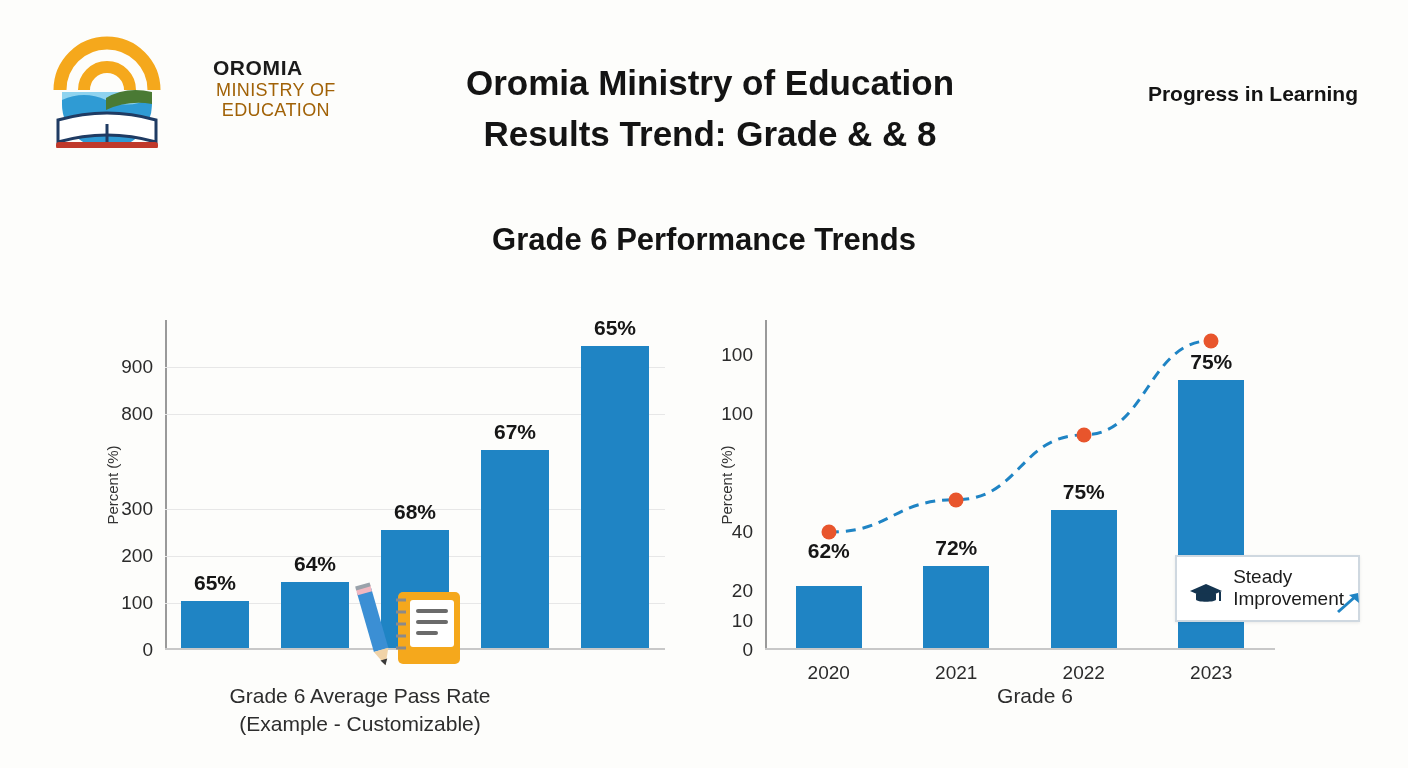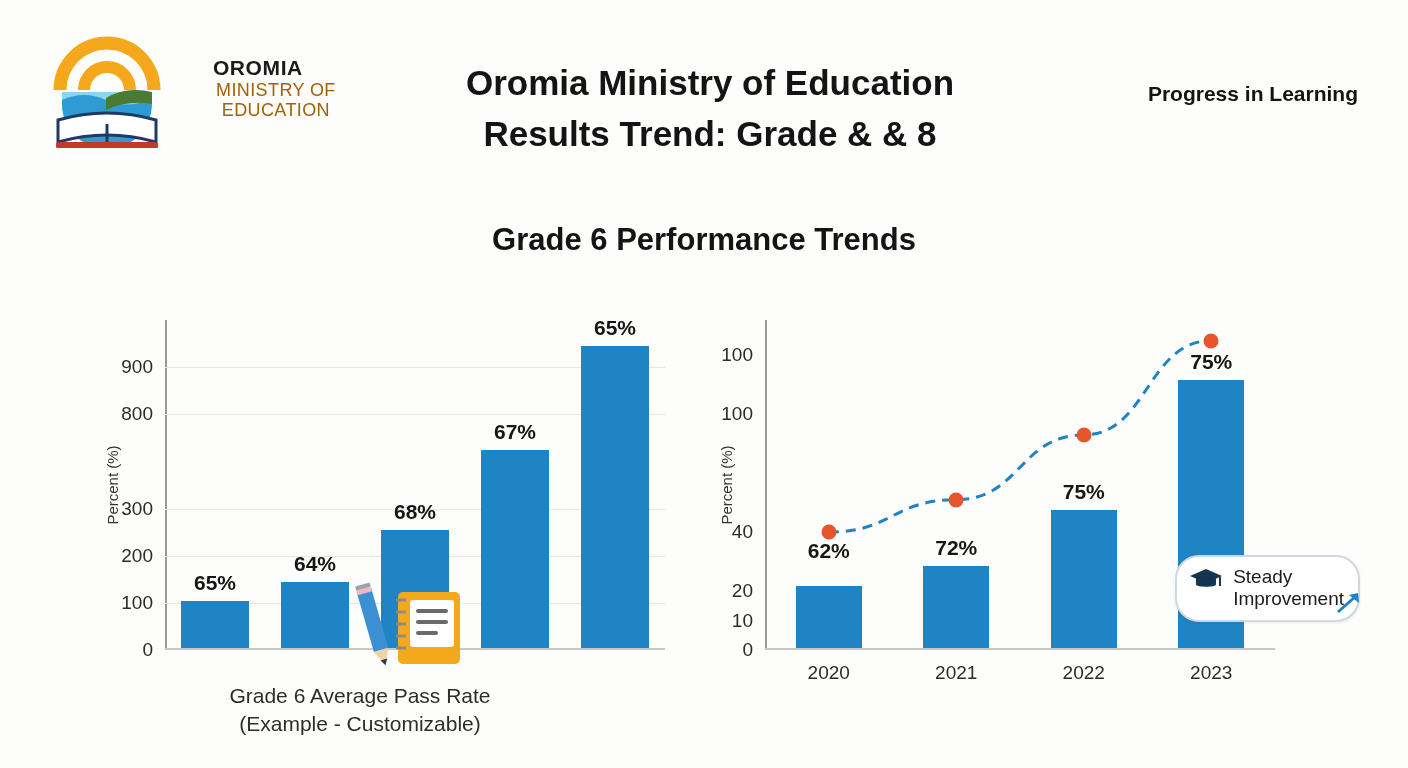--- a/index.html
+++ b/index.html
@@ -197,25 +197,25 @@
     width: 135px;
     height: 95px;
   }
 
   
   .callout {
     position: absolute;
     right: 20px;
     top: 255px;
     display: flex;
-    align-items: flex-start;
+    align-items: flex-end;
     gap: 10px;
     background: #ffffff;
     border: 2px solid #cfd8e0;
-    border-radius: 24px;
+    border-radius: 0;
     padding: 9px 14px 9px 12px;
     box-shadow: 0 1px 3px rgba(0,0,0,0.08);
   }
   .callout-text {
     font-size: 19px;
     color: #1c1c1c;
     line-height: 1.18;
     max-width: 130px;
   }
   .callout-arrow {
@@ -340,20 +340,21 @@
       <div class="xtick" style="left: 446.25px;">2023</div>
       <svg width="510" height="330" style="position: absolute; left: 0px; top: 0px;">
         <path d="M63.75,212.14285714285714 C127.5,212.14285714285714 127.5,179.73214285714286 191.25,179.73214285714286 C255,179.73214285714286 255,114.91071428571428 318.75,114.91071428571428 C382.5,114.91071428571428 382.5,20.625 446.25,20.625" fill="none" stroke="#1f84c4" stroke-width="3" stroke-dasharray="10 7"></path>
       </svg>
       <div class="marker" style="left: 63.75px; top: 212.143px; background: rgb(232, 85, 44);"></div>
       <div class="marker" style="left: 191.25px; top: 179.732px; background: rgb(232, 85, 44);"></div>
       <div class="marker" style="left: 318.75px; top: 114.911px; background: rgb(232, 85, 44);"></div>
       <div class="marker" style="left: 446.25px; top: 20.625px; background: rgb(232, 85, 44);"></div>
     </div>
   <div class="caption">
+    <div>Grade 6</div>
   </div>
 
   <div class="callout">
     <span>
       <svg width="34" height="26" viewBox="0 0 34 26" xmlns="http://www.w3.org/2000/svg">
         <polygon points="17,3 33,10 17,17 1,10" fill="#14344f"></polygon>
         <path d="M7 12.5 v6 c0 3 20 3 20 0 v-6" fill="#14344f"></path>
         <line x1="31" y1="10.7" x2="31" y2="20" stroke="#14344f" stroke-width="2"></line>
       </svg>
     </span>

